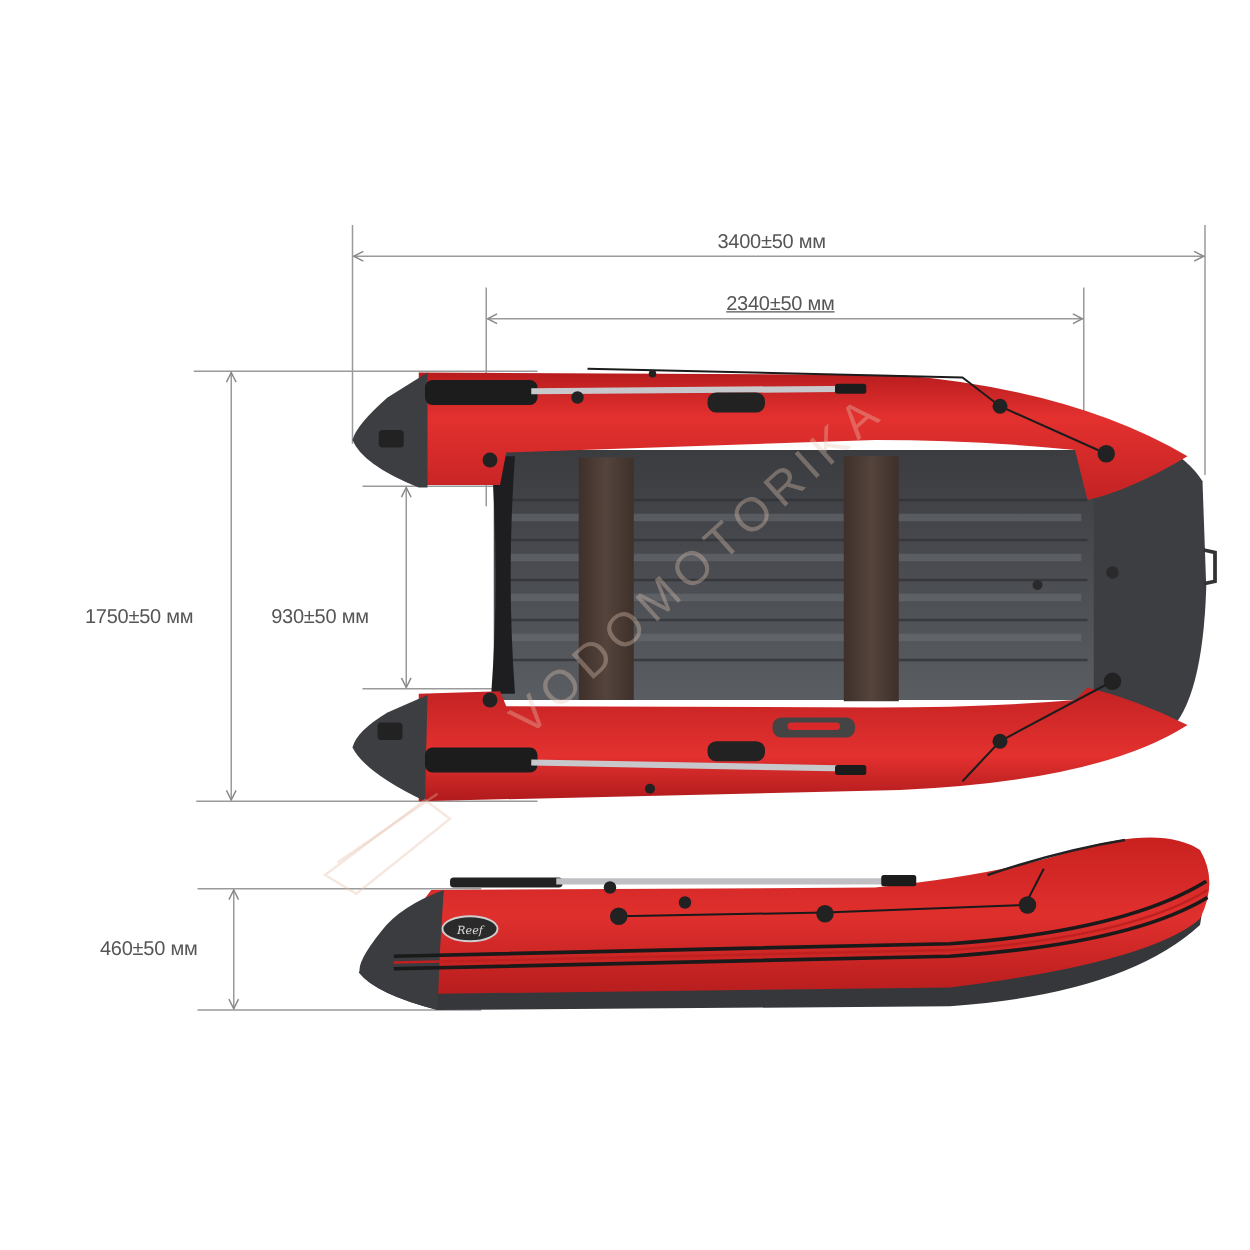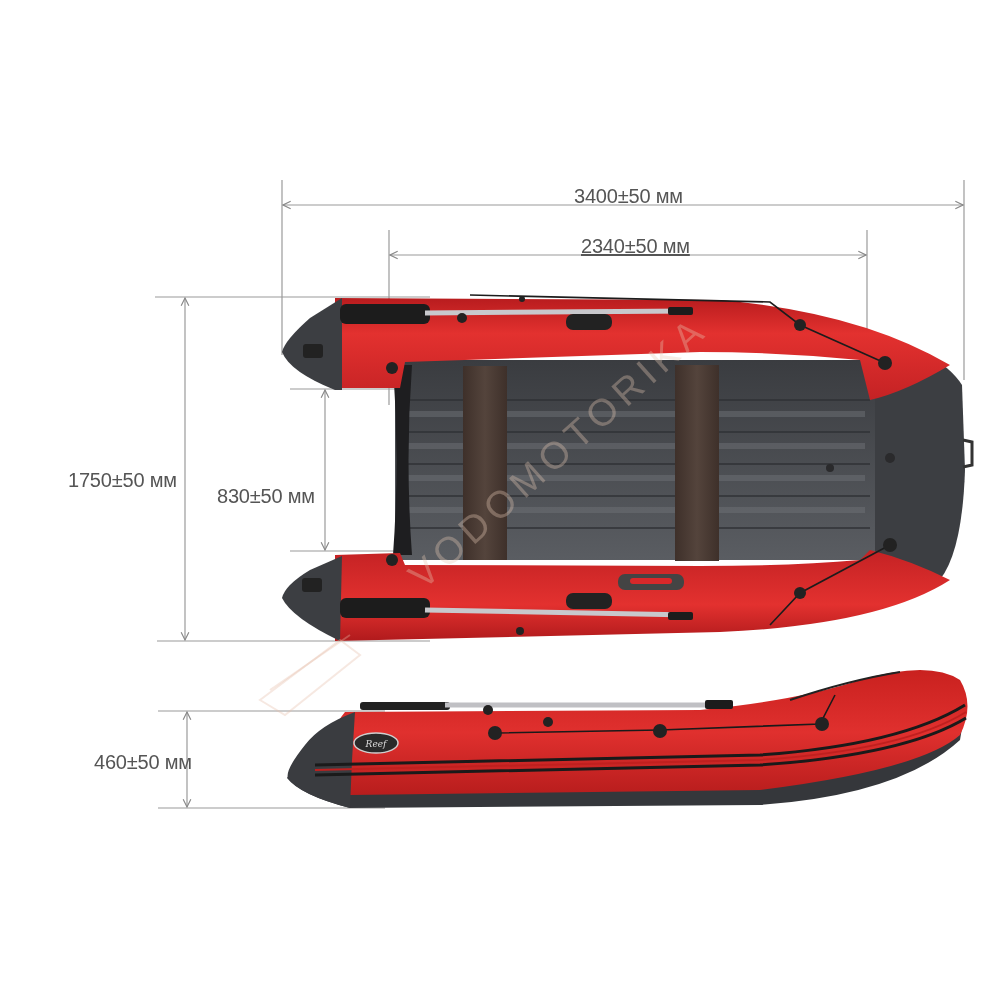--- a/index.html
+++ b/index.html
@@ -1,18 +1,18 @@
 <!DOCTYPE html>
 <html><head>
 <meta charset="utf-8">
 <style>
   html, body { margin: 0; padding: 0; background: #ffffff; }
   body { width: 1000px; height: 1000px; position: relative; overflow: hidden;
          font-family: "Liberation Sans", "DejaVu Sans", sans-serif; }
-  .dim-label { position: absolute; font-size: 20px; color: #555555; white-space: nowrap; letter-spacing: -0.2px; }
+  .dim-label { position: absolute; font-size: 16px; color: #555555; white-space: nowrap; letter-spacing: -0.2px; }
   .scene { position: absolute; left: 0; top: 0; width: 1000px; height: 1000px; }
   .watermark { position: absolute; font-size: 38px; color: rgba(230,200,180,0.35); letter-spacing: 6px;
                transform-origin: left center; font-weight: 300; }
 </style>
 </head>
 <body>
 
 <div class="scene">
 <svg width="1000" height="1000" viewBox="0 0 1000 1000" xmlns="http://www.w3.org/2000/svg" style="position:absolute;left:0;top:0;">
   <defs>
@@ -163,16 +163,16 @@
   <g stroke="rgba(230,190,170,0.35)" stroke-width="2" fill="none">
     <path d="M260,700 L340,640 L360,655 L285,715 Z"></path>
     <path d="M270,690 L350,635"></path>
   </g>
 </svg>
 
 <div class="watermark" style="left:415px; top:560px; transform: rotate(-42deg);">VODOMOTORIKA</div>
 
 <div class="dim-label" style="left:574px; top:185px;">3400±50 мм</div>
 <div class="dim-label" style="left:581px; top:235px;text-decoration:underline;">2340±50 мм</div>
-<div class="dim-label" style="left:68px; top:469px;">1750±50 мм</div>
-<div class="dim-label" style="left:217px; top:485px;">830±50 мм</div>
-<div class="dim-label" style="left:80px; top:751px;margin-left:14px;">460±50 мм</div>
+<div class="dim-label" style="left:68px; top:485px;">1750±50 мм</div>
+<div class="dim-label" style="left:217px; top:485px;">930±50 мм</div>
+<div class="dim-label" style="left:80px; top:751px;">460±50 мм</div>
 </div>
 
 </body></html>

